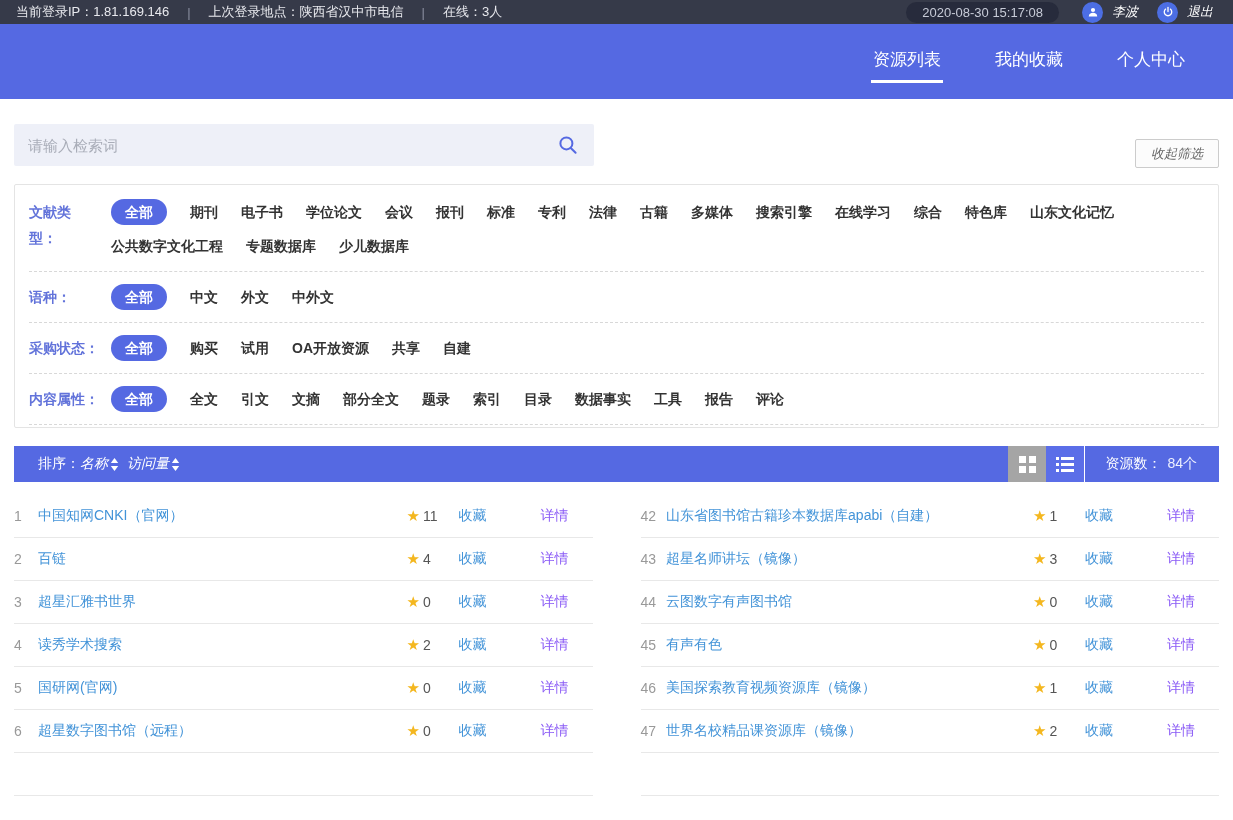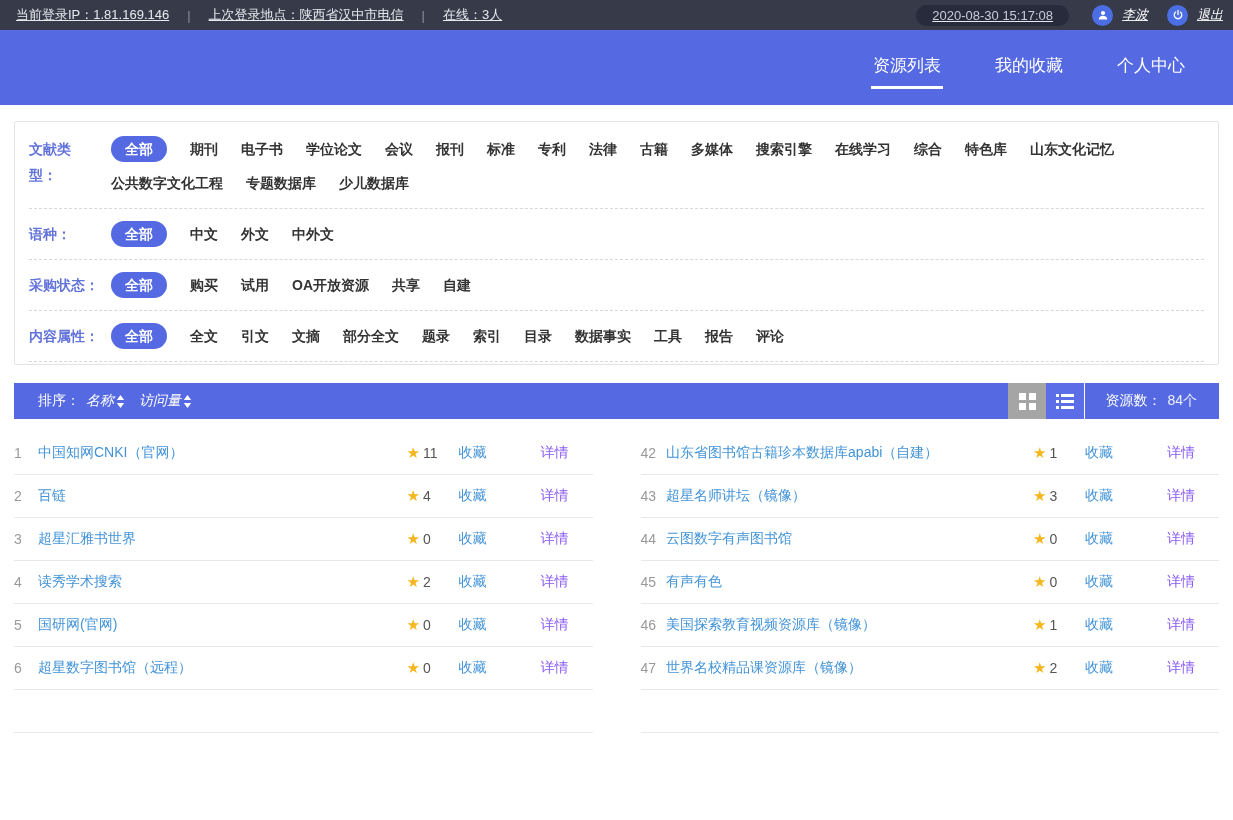--- a/index.html
+++ b/index.html
@@ -1,21 +1,21 @@
 <!DOCTYPE html>
 <html><head>
 <meta charset="utf-8">
 <style>
   * { margin:0; padding:0; box-sizing:border-box; }
   html,body { width:1233px; height:820px; overflow:hidden; background:#fff;
     font-family:"Liberation Sans","DejaVu Sans",sans-serif; }
 
   
-  .topbar { height:30px; background:#363a49; color:#e8e9ee; font-size:13px;
-    display:flex; align-items:center; justify-content:space-between; padding:0 8px 0 16px;text-decoration:underline; }
+  .topbar { height:24px; background:#363a49; color:#e8e9ee; font-size:13px;
+    display:flex; align-items:center; justify-content:space-between; padding:0 18px 0 16px; }
   .topbar-left { display:flex; align-items:center; gap:18px; }
   .topbar-right { display:flex; align-items:center; gap:9px; }
   .sep { color:#8b8fa0; }
   .time-pill { background:#272b3c; color:#c7cbd7; border-radius:12px; padding:3px 16px;
     font-size:13px; margin-right:14px; }
   .circle-icon { width:21px; height:21px; border-radius:50%; background:#4c6ee4;
     display:inline-flex; align-items:center; justify-content:center; }
   .uname { font-style:italic; color:#fff; margin-right:10px; }
 
   
@@ -45,21 +45,21 @@
   .filter-row:last-child { border-bottom:1px dashed #d8d8d8; }
   .filter-label { width:82px; flex-shrink:0; color:#6273da; font-size:14px; line-height:26px; }
   .filter-row:first-child .filter-label { width:52px; margin-right:30px; }
   .filter-options { display:flex; flex-wrap:wrap; column-gap:23px; row-gap:8px; align-items:center; }
   .filter-option { font-size:14px; color:#333; line-height:26px; cursor:pointer; white-space:nowrap; }
   .filter-option.pill { background:#5569e2; color:#fff; border-radius:13px; padding:0 14px; }
 
   
   .sort-bar { margin-top:18px; height:36px; background:#5569e2; color:#fff; display:flex;
     align-items:center; justify-content:space-between; }
-  .sort-left { display:flex; align-items:flex-start; padding-left:24px; font-size:14px; gap:6px; }
+  .sort-left { display:flex; align-items:flex-start; padding-left:24px; font-size:14px; }
   .sort-link { font-style:italic; display:inline-flex; align-items:center; gap:2px;
     cursor:pointer; margin-right:8px; }
   .sort-right { display:flex; align-items:center; height:36px;padding-left:28px; }
   .view-btn { width:38px; height:36px; display:flex; align-items:center; justify-content:center; cursor:pointer; }
   .view-btn.grid { background:#a5a5a5; }
   .view-btn.list { background:#5b6ee8; }
   .vdivider { width:1px; height:36px; background:#fff; }
   .res-count { font-size:14px; padding:0 22px 0 20px; display:flex; gap:6px; }
   .res-count .val { color:#eef1ff; }
 
@@ -111,20 +111,32 @@
 <div class="header">
   <nav class="nav">
     <div class="nav-item active">资源列表</div>
     <div class="nav-item">我的收藏</div>
     <div class="nav-item">个人中心</div>
   </nav>
 </div>
 
 <div class="content">
 
+  <div class="search-row">
+    <div class="search-box">
+      <input type="text" placeholder="请输入检索词" style="">
+      <span class="search-ico">
+        <svg width="20" height="20" viewBox="0 0 20 20">
+            <circle cx="8.4" cy="8.4" r="6" fill="none" stroke="#5569e2" stroke-width="2"></circle>
+            <line x1="13" y1="13.2" x2="17.6" y2="17.8" stroke="#5569e2" stroke-width="2" stroke-linecap="round"></line>
+          </svg>
+      </span>
+    </div>
+    <button class="filter-toggle">收起筛选</button>
+  </div>
 
   <div class="filter-panel" id="filter-panel">
       <div class="filter-row">
         <span class="filter-label">文献类型：</span>
         <div class="filter-options">
           <span class="filter-option pill">全部</span>
           <span class="filter-option">期刊</span>
           <span class="filter-option">电子书</span>
           <span class="filter-option">学位论文</span>
           <span class="filter-option">会议</span>

